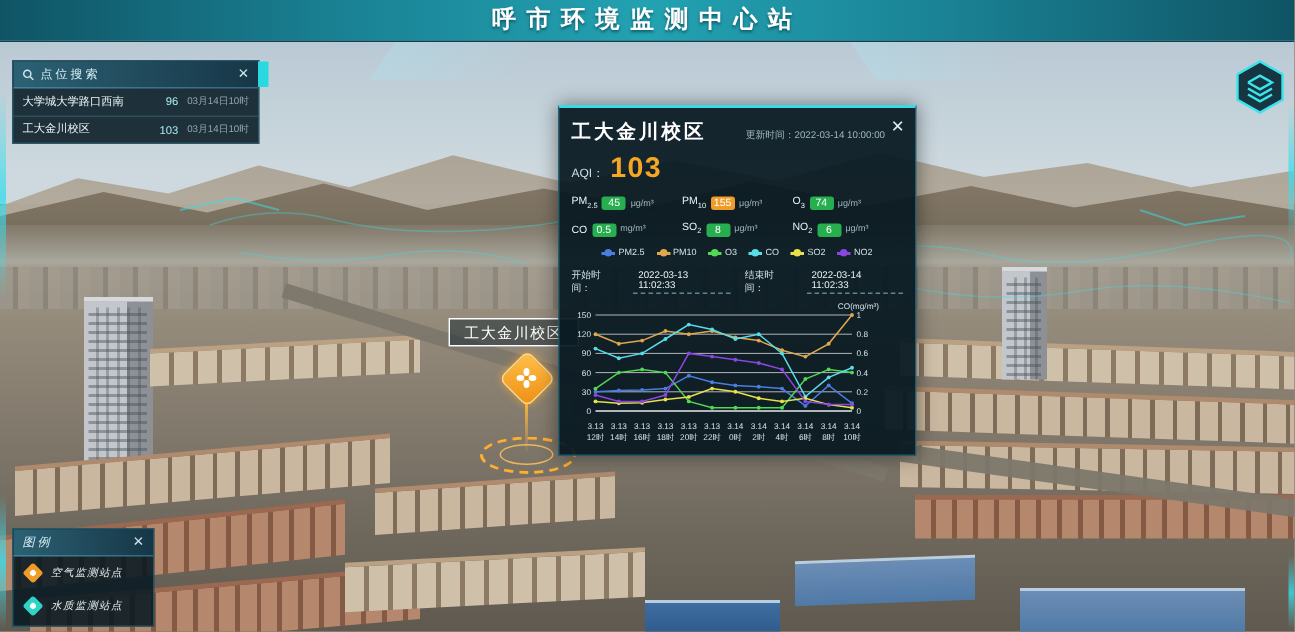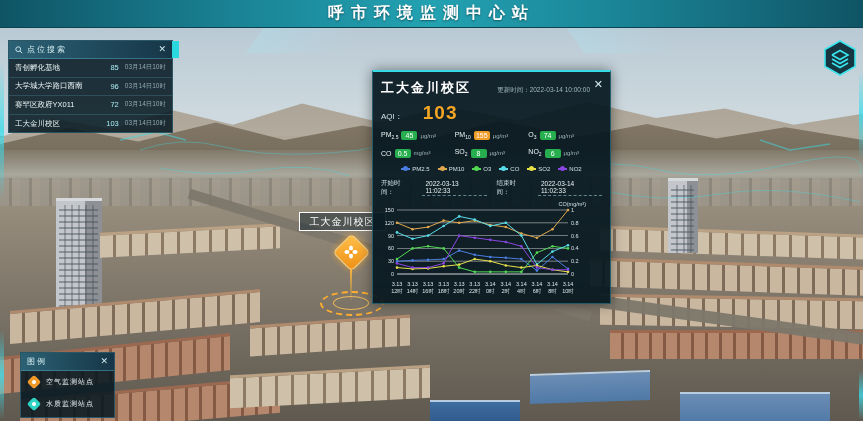--- a/index.html
+++ b/index.html
@@ -60,21 +60,21 @@
   .sval{font-size:7.5px;color:#a8ecf2;margin-left:4px;}
   .stime{font-size:6.5px;color:#8fa9b0;margin-left:6px;white-space:nowrap;}
   
   #popup{left:372px;top:70px;width:221px;height:231px;z-index:18;padding:0 8px;
       background:rgba(6,24,32,.93);border:1px solid rgba(70,180,205,.4);border-top:2px solid #35dce6;
       box-shadow:0 0 12px rgba(0,0,0,.45);}
   .p-head{display:flex;align-items:baseline;margin-top:7px;}
   .p-title{font-size:13px;color:#fff;letter-spacing:2px;font-weight:bold;}
   .p-update{font-size:6.5px;color:#9fb7bd;margin-left:auto;margin-right:12px;}
   .p-close{position:absolute;right:7px;top:6px;font-size:11px;color:#d6eef2;cursor:pointer;}
-  .aqi-row{margin-top:5px;display:flex;align-items:baseline;gap:20px;}
+  .aqi-row{margin-top:5px;display:flex;align-items:baseline;gap:4px;}
   .aqi-label{font-size:8px;color:#cfe0e4;}
   .aqi-value{font-size:19px;font-weight:bold;color:#f5a623;letter-spacing:1px;}
   .metrics{display:grid;grid-template-columns:1fr 1fr 1fr;row-gap:8px;margin-top:7px;}
   .metric{display:flex;align-items:center;gap:3px;font-size:7px;}
   .mname{color:#eaf4f6;}
   .mname sub{font-size:5px;}
   .mbadge{min-width:12px;text-align:center;padding:1px 2px;border-radius:2px;color:#fff;font-size:7px;}
   .good{background:#27ae4e;} .mild{background:#f09c28;}
   .munit{color:#9fb7bd;font-size:6px;}
   .clegend{display:flex;justify-content:center;gap:8px;margin-top:8px;}
@@ -90,21 +90,21 @@
   #layerPanel .lt{display:flex;align-items:center;padding:4px 7px 2px;}
   #layerPanel .lt .t{font-size:9px;font-weight:bold;color:#3ae4ec;letter-spacing:2px;}
   .stripes{width:26px;height:8px;margin-left:6px;
       background:repeating-linear-gradient(115deg,#2ad8e0 0 3px,transparent 3px 6px);}
   .litem{display:flex;align-items:center;gap:5px;height:13px;padding:0 8px;cursor:pointer;}
   .chk{width:8px;height:8px;background:#2ad8e0;border-radius:1px;color:#06323a;
       font-size:7px;line-height:8px;text-align:center;font-weight:bold;}
   .llabel{font-size:7px;color:#d6eef2;letter-spacing:1px;}
   #layersIcon{position:absolute;right:6px;top:40px;width:34px;height:36px;z-index:16;}
   
-  #legendPanel{left:20px;top:352px;width:93px;height:64px;z-index:15;border:1px solid rgba(70,160,185,.4);}
+  #legendPanel{left:8px;top:352px;width:93px;height:64px;z-index:15;border:1px solid rgba(70,160,185,.4);font-style:italic;}
   .gitem{display:flex;align-items:center;gap:7px;height:22px;padding:0 8px;}
   .gmark{width:10px;height:10px;transform:rotate(45deg);border-radius:2px;position:relative;}
   .gmark:after{content:"";position:absolute;left:3px;top:3px;width:4px;height:4px;border-radius:50%;background:#fff;}
   .glabel{font-size:7px;color:#eaf4f6;letter-spacing:1px;}
   
   .mklabel{position:absolute;left:299px;top:212px;width:85px;height:17px;z-index:8;
       border:1px solid #fff;background:rgba(15,35,45,.5);color:#fff;font-size:10px;
       letter-spacing:1px;display:flex;align-items:center;justify-content:center;}
   .mkdiamond{position:absolute;left:338px;top:239px;width:25px;height:25px;z-index:8;
       transform:rotate(45deg);border-radius:5px;border:1px solid #ffd98a;
@@ -176,37 +176,27 @@
 <div id="stationPanel" class="panel">
   <div class="pbar">
     <svg width="8" height="8" viewBox="0 0 10 10">
       <circle cx="4" cy="4" r="3" fill="none" stroke="#cfe8ee" stroke-width="1.2"></circle>
       <line x1="6.2" y1="6.2" x2="9" y2="9" stroke="#cfe8ee" stroke-width="1.2"></line>
     </svg>
     <span class="t">点位搜索</span>
     <span class="x">✕</span>
   </div>
   <div id="stationRows">
-  <div class="srow">
-    <span class="sname">青创孵化基地</span>
-    <span class="sval">85</span>
-    <span class="stime">03月14日10时</span>
-  </div>
 
   <div class="srow">
     <span class="sname">大学城大学路口西南</span>
     <span class="sval">96</span>
     <span class="stime">03月14日10时</span>
   </div>
 
-  <div class="srow">
-    <span class="sname">赛罕区政府YX011</span>
-    <span class="sval">72</span>
-    <span class="stime">03月14日10时</span>
-  </div>
 
 
 
 
   <div class="srow">
     <span class="sname">工大金川校区</span>
     <span class="sval">103</span>
     <span class="stime">03月14日10时</span>
   </div>
 </div>

